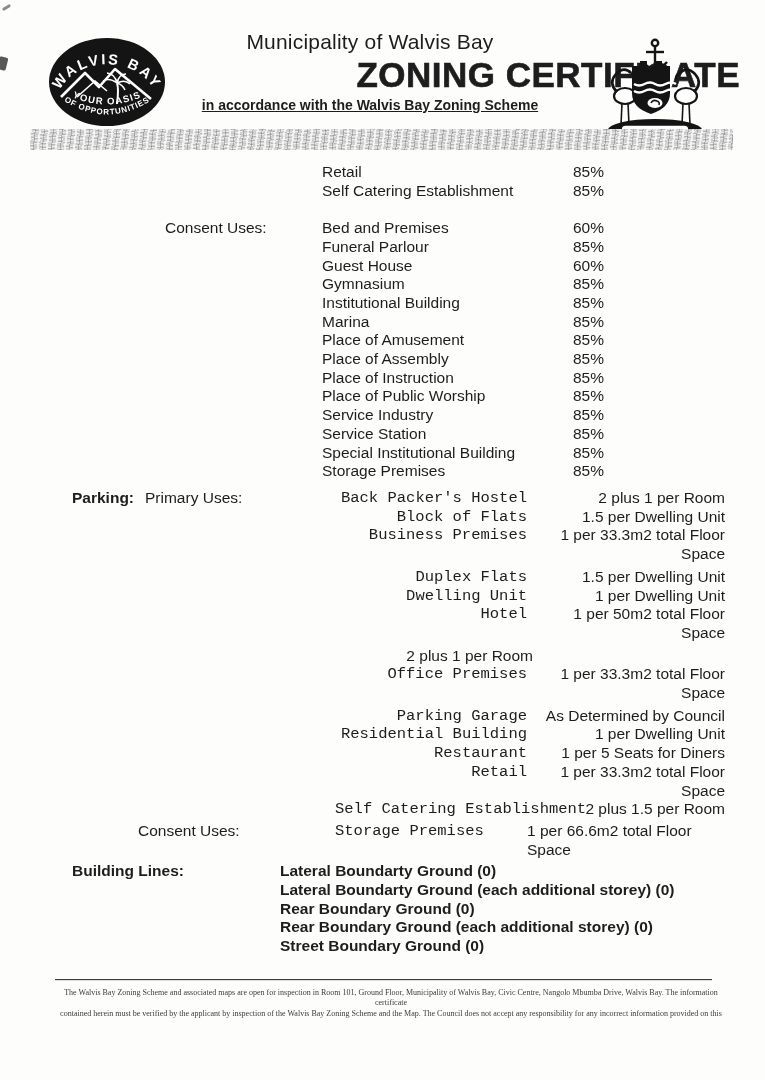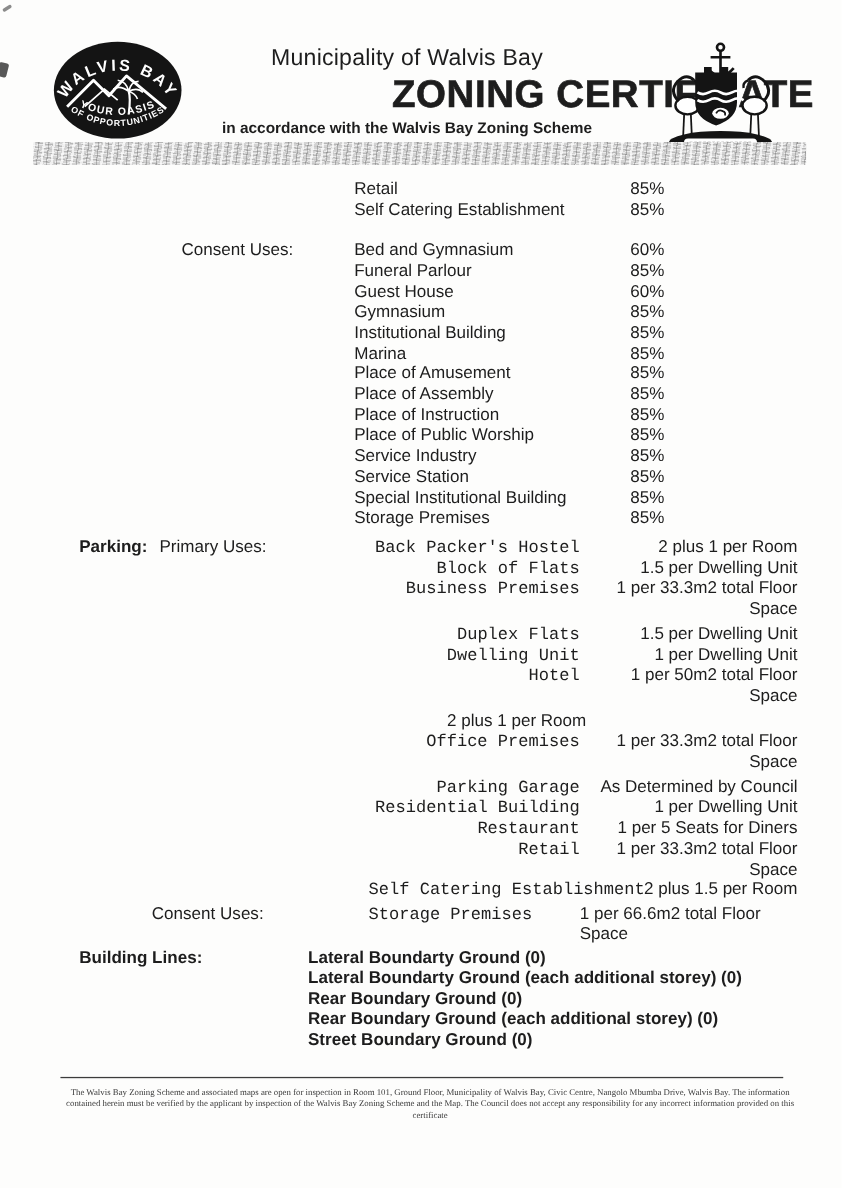--- a/index.html
+++ b/index.html
@@ -7,24 +7,24 @@
   .page{position:relative;width:765px;height:1080px;background:#fdfdfc;color:#1d1d1d;overflow:hidden;}
 
   
   .artifact{position:absolute;background:#2e2e2e;border-radius:2px;}
   .a1{left:2px;top:6px;width:9px;height:3px;transform:rotate(-32deg);opacity:.55;}
   .a2{left:-2px;top:57px;width:9px;height:13px;transform:rotate(14deg);opacity:.8;}
 
   
   .logo-left{position:absolute;left:46px;top:36px;}
   .crest-right{position:absolute;left:598px;top:33px;}
-  .head-center{position:absolute;left:0;top:41px;width:740px;text-align:center;}
+  .head-center{position:absolute;left:0;top:30px;width:740px;text-align:center;}
   .municipality{font-size:21px;line-height:24px;letter-spacing:.2px;}
   .cert-title{font-size:35px;line-height:39px;font-weight:700;letter-spacing:.5px;-webkit-text-stroke:.6px #1d1d1d;margin-top:1px;text-align:right;}
-  .cert-sub{font-size:14px;line-height:17px;font-weight:700;margin-top:3px;}
+  .cert-sub{font-size:14px;line-height:17px;font-weight:700;margin-top:3px;text-decoration:underline;}
 
   
   .band{position:absolute;left:30px;top:129px;width:703px;height:21px;background-color:#d3d3d3;
     background-image:
       repeating-linear-gradient(97deg, rgba(255,255,255,.7) 0 2px, rgba(0,0,0,0) 2px 5px, rgba(80,80,80,.32) 5px 6px, rgba(0,0,0,0) 6px 9px),
       repeating-linear-gradient(8deg, rgba(110,110,110,.28) 0 1px, transparent 1px 4px),
       repeating-linear-gradient(170deg, rgba(255,255,255,.55) 0 1px, transparent 1px 3px);
     border-radius:2px;}
 
   
@@ -149,21 +149,21 @@
         <div class="row rowA">
           <span class="use">Self Catering Establishment</span>
           <span class="val">85%</span>
         </div>
       </div>
     <div class="consentA">
       <span class="side-label">Consent Uses:</span>
       <div class="rows">
 
           <div class="row rowA">
-            <span class="use">Bed and Gymnasium</span>
+            <span class="use">Bed and Premises</span>
             <span class="val">60%</span>
           </div>
 
           <div class="row rowA">
             <span class="use">Funeral Parlour</span>
             <span class="val">85%</span>
           </div>
 
           <div class="row rowA">
             <span class="use">Guest House</span>
@@ -331,17 +331,17 @@
         <div class="bl-row">Rear Boundary Ground (each additional storey) (0)</div>
 
         <div class="bl-row">Street Boundary Ground (0)</div>
       </div>
   </section>
 
   <div class="rule"></div>
 
   <footer class="footer">
     <div class="fline">The Walvis Bay Zoning Scheme and associated maps are open for inspection in Room 101, Ground Floor, Municipality of Walvis Bay, Civic Centre, Nangolo Mbumba Drive, Walvis Bay. The information</div>
+    <div class="fline">certificate</div>
     <div class="fline">contained herein must be verified by the applicant by inspection of the Walvis Bay Zoning Scheme and the Map. The Council does not accept any responsibility for any incorrect information provided on this</div>
-    <div class="fline">certificate</div>
   </footer>
 
 </div>
 
 </body></html>

